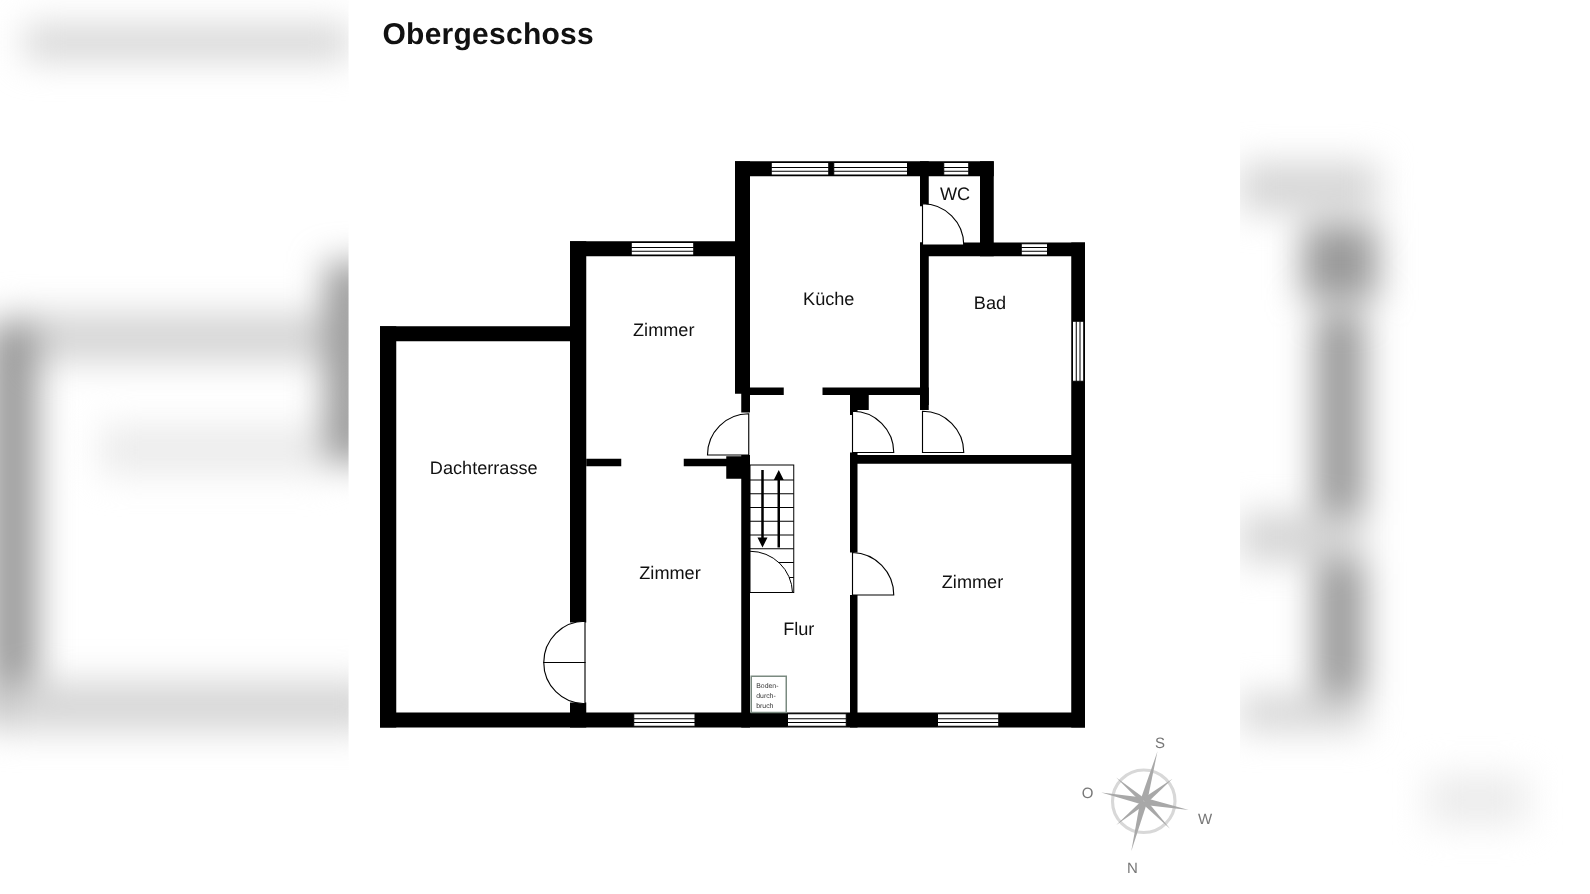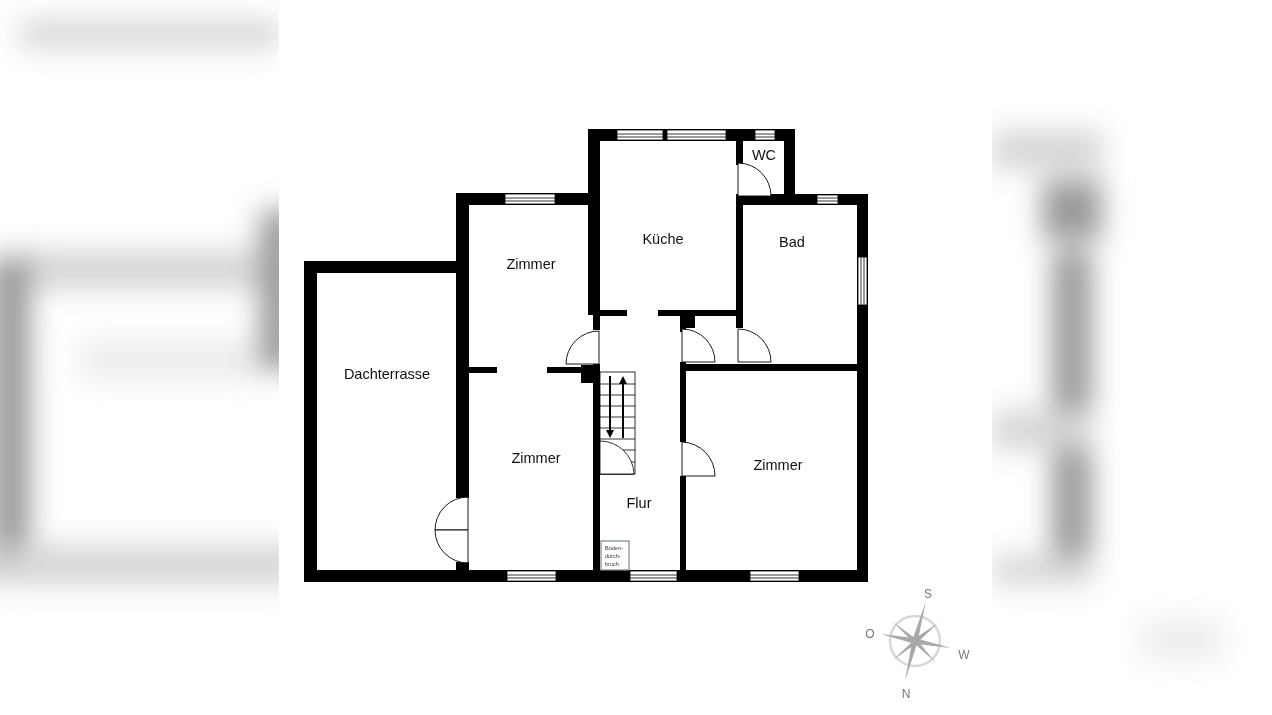--- a/index.html
+++ b/index.html
@@ -45,20 +45,21 @@
     <div class="blob light" style="left:20px;top:130px;width:110px;height:40px;"></div>
     <div class="blob" style="left:70px;top:180px;width:60px;height:60px;"></div>
     <div class="blob" style="left:80px;top:250px;width:40px;height:330px;"></div>
     <div class="blob light" style="left:20px;top:410px;width:100px;height:40px;"></div>
     <div class="blob light" style="left:20px;top:555px;width:100px;height:30px;"></div>
     <div class="blob faint" style="left:170px;top:620px;width:80px;height:40px;"></div>
   </div>
 </div>
 
 <div class="center">
+  <div class="title">Obergeschoss</div>
 
   <svg class="plan" width="713" height="715" viewBox="279 0 713 715">
 
     <g fill="#000">
 
       <rect x="304" y="261" width="164" height="12"></rect>
       <rect x="304" y="261" width="13" height="321"></rect>
       <rect x="304" y="570" width="564" height="12"></rect>
 
       <rect x="456" y="193" width="13" height="305"></rect>

